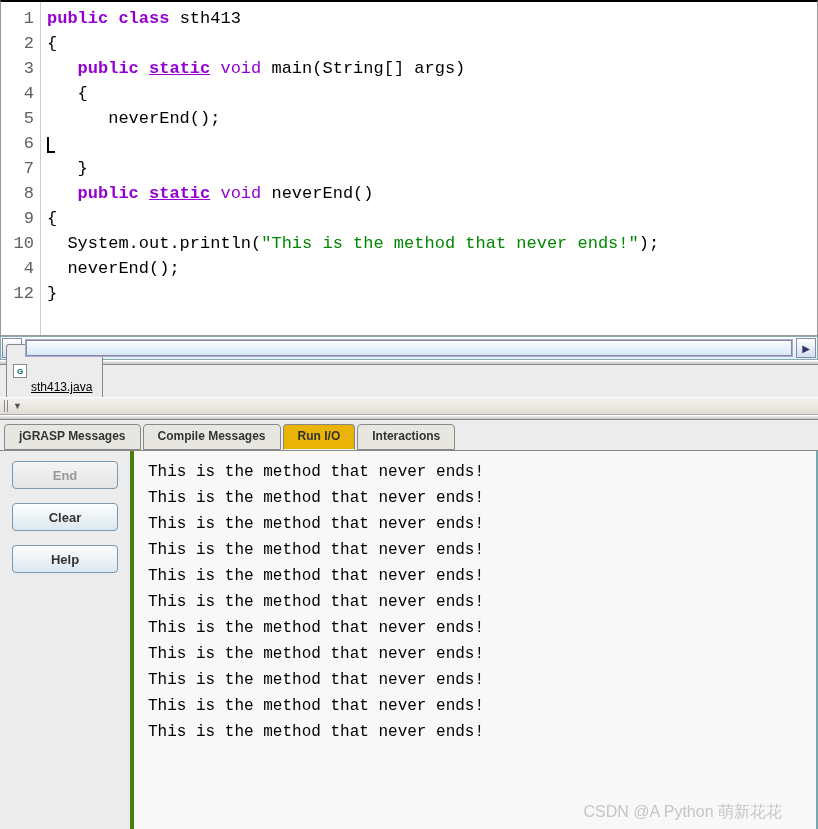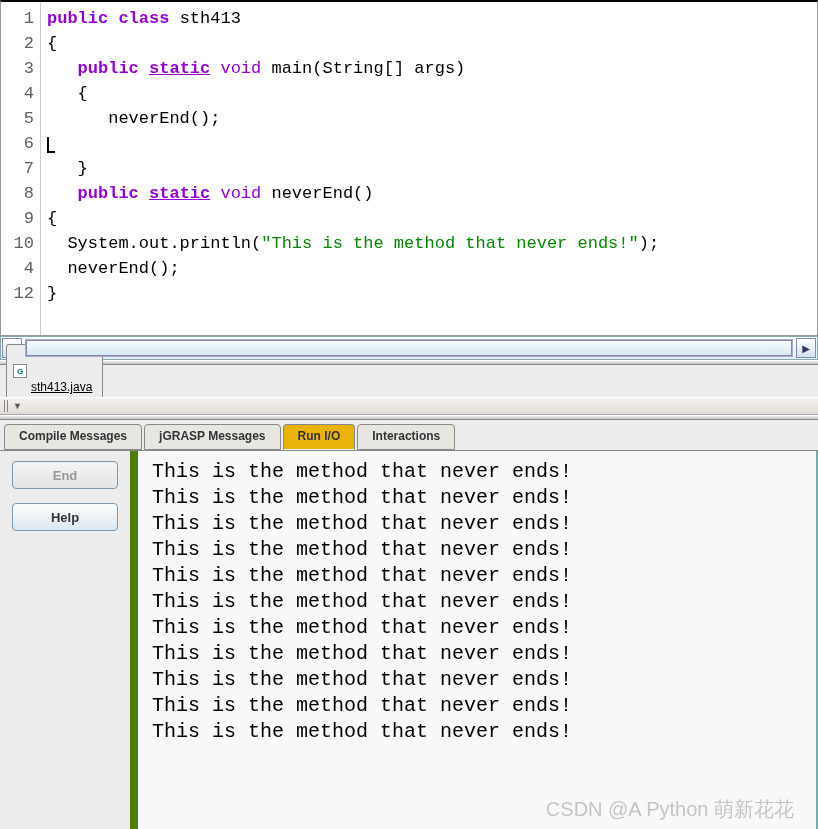--- a/index.html
+++ b/index.html
@@ -26,22 +26,22 @@
 .toolbar-strip { height: 18px; background: linear-gradient(#f4f2ee,#e0ddd5); border-top: 1px solid #fff; border-bottom: 1px solid #aaa; display: flex; align-items: center; padding-left: 4px; gap: 3px; }
 .mini-grip { width: 6px; height: 12px; background: repeating-linear-gradient(90deg,#888 0 1px,transparent 1px 3px); }
 .mini-arrow { font-size: 9px; color: #555; }
 .bottom-tabs { display: flex; background: #ececec; padding: 4px 4px 0 4px; height: 30px; gap: 0; }
 .msg-tab { background: #e8e6e0; border: 1px solid #888; border-bottom: 1px solid #888; padding: 4px 14px; font-size: 12px; font-weight: bold; color: #333; border-top-left-radius: 4px; border-top-right-radius: 4px; margin-right: 2px; cursor: pointer; }
 .msg-tab.active { background: #eab308; border-bottom: 1px solid #f8f8f8; position: relative; z-index: 2; }
 .console-panel { flex: 1; display: flex; background: #f8f8f8; border-top: 1px solid #888; overflow: hidden; }
 .console-buttons { width: 130px; padding: 10px 12px; display: flex; flex-direction: column; gap: 14px; background: #ececec; }
 .console-btn { height: 28px; background: linear-gradient(#fdfdfd,#dbe7f0); border: 1px solid #7a98b0; border-radius: 4px; font-size: 13px; font-weight: bold; color: #333; cursor: pointer; }
 .console-btn.disabled { color: #999; background: linear-gradient(#f4f4f4,#e4e4e4); }
-.console-output { flex: 1; border-left: 8px solid #4d7c0f; border-right: 2px solid #7aa; padding: 8px 14px; font-family: "Courier New", monospace; font-size: 20px; line-height: 26px; white-space: pre; color: #000; overflow: hidden; position: relative; }
-.watermark { position: absolute; bottom: 6px; right: 24px; font-size: 20px; color: rgba(100,100,100,0.35); font-family: Arial, sans-serif; pointer-events: none; }
+.console-output { flex: 1; border-left: 4px solid #4d7c0f; border-right: 2px solid #7aa; padding: 8px 14px; font-family: "Courier New", monospace; font-size: 16px; line-height: 26px; white-space: pre; color: #000; overflow: hidden; position: relative; }
+.watermark { position: absolute; bottom: 6px; right: 36px; font-size: 16px; color: rgba(100,100,100,0.35); font-family: Arial, sans-serif; pointer-events: none; }
 </style>
 </head>
 <body>
 
 <div class="editor-area">
   <div class="gutter" id="gutter">
       <div class="gutter-line">1</div>
       <div class="gutter-line">2</div>
       <div class="gutter-line">3</div>
       <div class="gutter-line">4</div>
@@ -75,27 +75,28 @@
 </div>
 
 <div class="toolbar-strip">
   <span class="mini-grip"></span>
   <span class="mini-arrow">▼</span>
 </div>
 
 <div class="thick-divider"></div>
 
 <div class="bottom-tabs" id="bottom-tabs">
+    <div class="msg-tab">jGRASP Messages</div>
     <div class="msg-tab">Compile Messages</div>
-    <div class="msg-tab">jGRASP Messages</div>
     <div class="msg-tab active">Run I/O</div>
     <div class="msg-tab">Interactions</div>
   </div>
 
 <div class="console-panel">
   <div class="console-buttons">
     <button class="console-btn disabled">End</button>
+    <button class="console-btn">Clear</button>
     <button class="console-btn">Help</button>
   </div>
   <div class="console-output" id="console"><div>This is the method that never ends!</div><div>This is the method that never ends!</div><div>This is the method that never ends!</div><div>This is the method that never ends!</div><div>This is the method that never ends!</div><div>This is the method that never ends!</div><div>This is the method that never ends!</div><div>This is the method that never ends!</div><div>This is the method that never ends!</div><div>This is the method that never ends!</div><div>This is the method that never ends!</div></div>
 </div>
 
 <div class="watermark">CSDN @A Python 萌新花花</div>
 
 </body></html>

